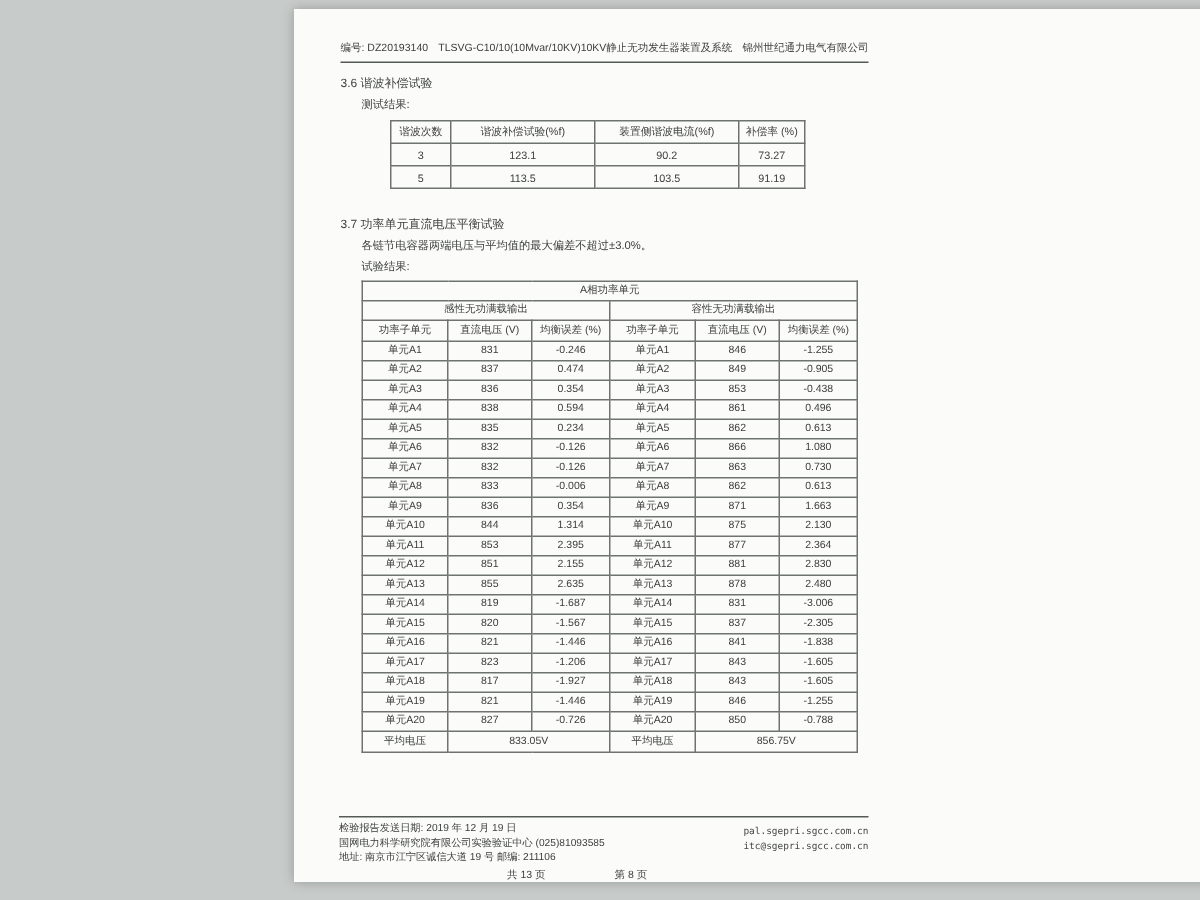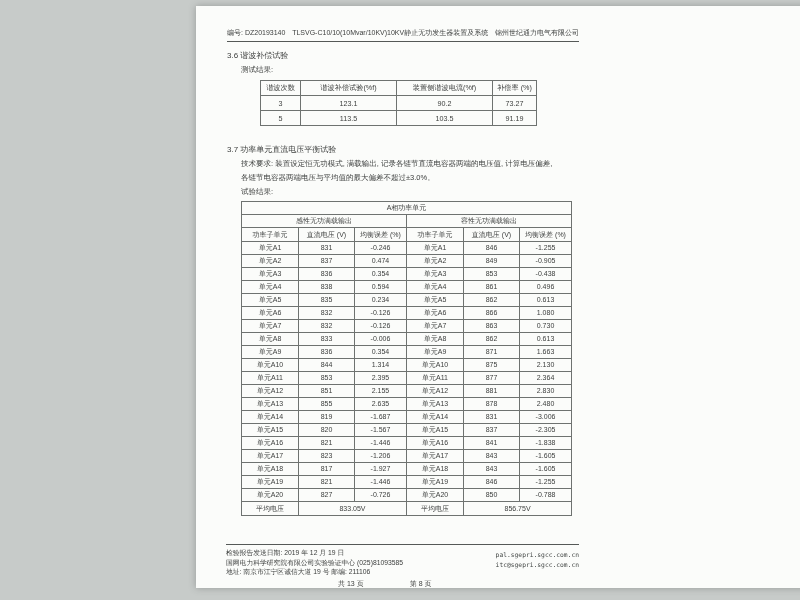--- a/index.html
+++ b/index.html
@@ -111,21 +111,20 @@
           <td>103.5</td>
           <td>91.19</td>
         </tr>
         </tbody>
     </table>
 
 
     <div class="gap"></div>
 
     <div class="sec-heading">3.7 功率单元直流电压平衡试验</div>
-    <div class="para">技术要求: 装置设定恒无功模式, 满载输出, 记录各链节直流电容器两端的电压值, 计算电压偏差,</div>
     <div class="para hang2">各链节电容器两端电压与平均值的最大偏差不超过±3.0%。</div>
     <div class="label-line">试验结果:</div>
 
     <table class="t2">
       <colgroup>
         <col style="width:57px">
           <col style="width:56px">
           <col style="width:52px">
         <col style="width:57px">
           <col style="width:56px">

